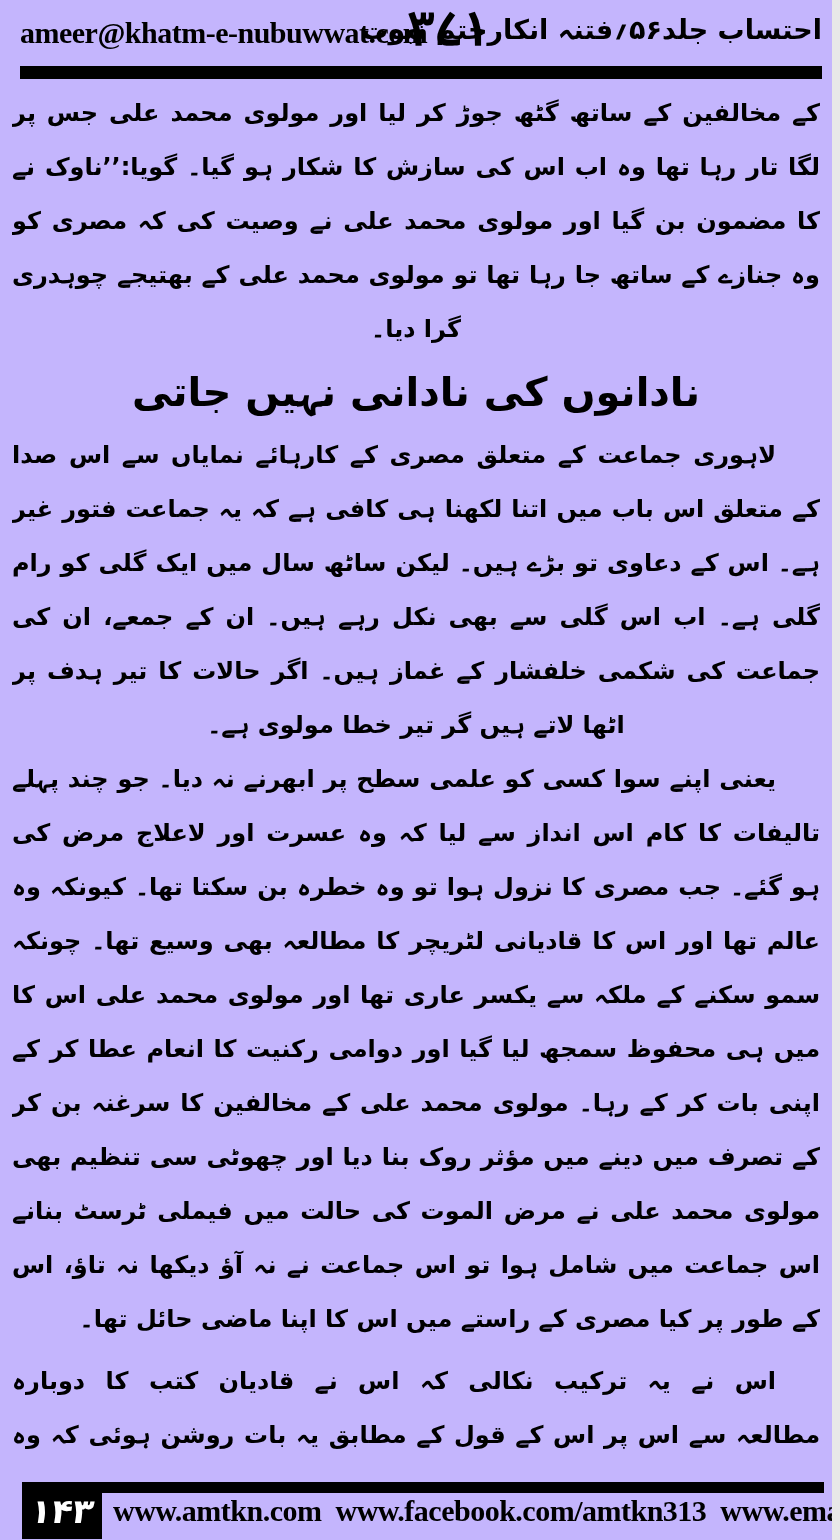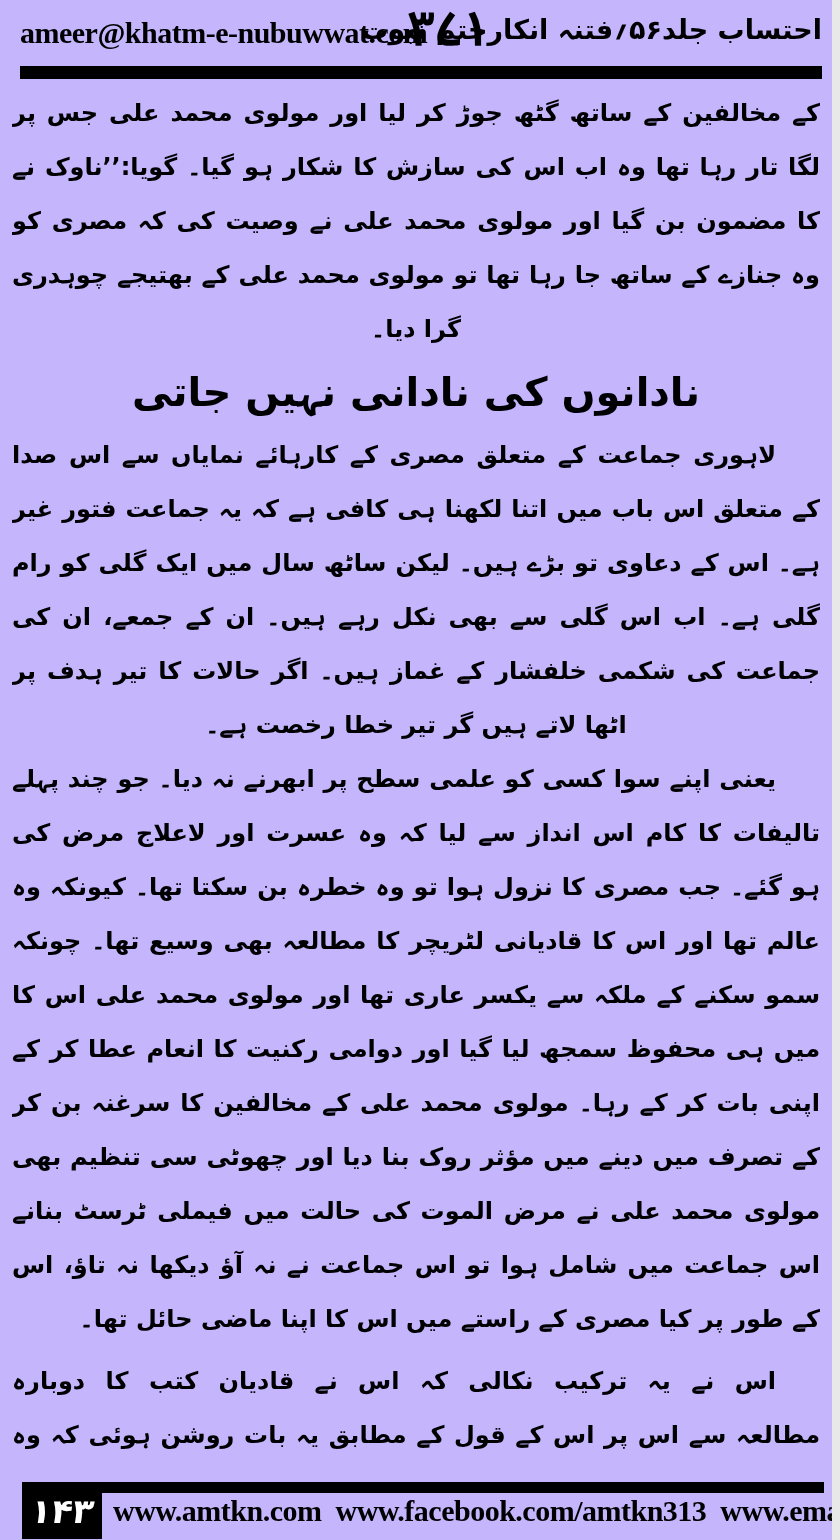--- a/index.html
+++ b/index.html
@@ -77,21 +77,21 @@
       <div class="line j">لگا تار رہا تھا وہ اب اس کی سازش کا شکار ہو گیا۔ گویا:’’ناوک نے تیرے صید نہ چھوڑ از مانے میں۔‘‘</div>
       <div class="line j">کا مضمون بن گیا اور مولوی محمد علی نے وصیت کی کہ مصری کو اس کا جنازہ نہ پڑھنے دیا جائے۔ جب</div>
       <div class="line j">وہ جنازے کے ساتھ جا رہا تھا تو مولوی محمد علی کے بھتیجے چوہدری فضل حق نے اس کو لات مار کر</div>
       <div class="line center">گرا دیا۔</div>
       <div class="line heading">نادانوں کی نادانی نہیں جاتی</div>
       <div class="line j indent">لاہوری جماعت کے متعلق مصری کے کارہائے نمایاں سے اس صدا بصحرا جماعت</div>
       <div class="line j">کے متعلق اس باب میں اتنا لکھنا ہی کافی ہے کہ یہ جماعت فتور غیر منظّم ہے۔ یہ جمود ہے اور خمود</div>
       <div class="line j">ہے۔ اس کے دعاوی تو بڑے ہیں۔ لیکن ساٹھ سال میں ایک گلی کو رام نہیں کر سکے۔ وہ بدستور رام</div>
       <div class="line j">گلی ہے۔ اب اس گلی سے بھی نکل رہے ہیں۔ ان کے جمعے، ان کی عیدیں اور ان کے جلسے ان کی</div>
       <div class="line j">جماعت کی شکمی خلفشار کے غماز ہیں۔ اگر حالات کا تیر ہدف پر نہ بیٹھے تو ان کا حال یہ ہے۔ آپ</div>
-      <div class="line center">اٹھا لاتے ہیں گر تیر خطا رخصت ہے۔</div>
+      <div class="line center">اٹھا لاتے ہیں گر تیر خطا مولوی ہے۔</div>
       <div class="line j indent">یعنی اپنے سوا کسی کو علمی سطح پر ابھرنے نہ دیا۔ جو چند پہلے سے عالم تھے ان سے اپنی</div>
       <div class="line j">تالیفات کا کام اس انداز سے لیا کہ وہ عسرت اور لاعلاج مرض کی حالت میں دنیا سے رخصت</div>
       <div class="line j">ہو گئے۔ جب مصری کا نزول ہوا تو وہ خطرہ بن سکتا تھا۔ کیونکہ وہ یقیناً مولوی محمد علی سے زیادہ عربی کا</div>
       <div class="line j">عالم تھا اور اس کا قادیانی لٹریچر کا مطالعہ بھی وسیع تھا۔ چونکہ وہ اپنی بات کو مختصر موزوں الفاظ میں</div>
       <div class="line j">سمو سکنے کے ملکہ سے یکسر عاری تھا اور مولوی محمد علی اس کا بہت ملکہ رکھتا تھا۔ اس لئے مصری کو ابتداء</div>
       <div class="line j">میں ہی محفوظ سمجھ لیا گیا اور دوامی رکنیت کا انعام عطا کر کے اسے کالانعام بنا کر رکھ دیا۔ لیکن مصری</div>
       <div class="line j">اپنی بات کر کے رہا۔ مولوی محمد علی کے مخالفین کا سرغنہ بن کر مولوی کی تالیفات کو اس کے خاندان</div>
       <div class="line j">کے تصرف میں دینے میں مؤثر روک بنا دیا اور چھوٹی سی تنظیم بھی کھڑی کر دی جس سے مجبور ہو کر</div>
       <div class="line j">مولوی محمد علی نے مرض الموت کی حالت میں فیملی ٹرسٹ بنانے کی تجویز واپس لے لی۔ جب مصری</div>
       <div class="line j">اس جماعت میں شامل ہوا تو اس جماعت نے نہ آؤ دیکھا نہ تاؤ، اس کا خیر مقدم کیا۔ یہ بغض معاویہ</div>

